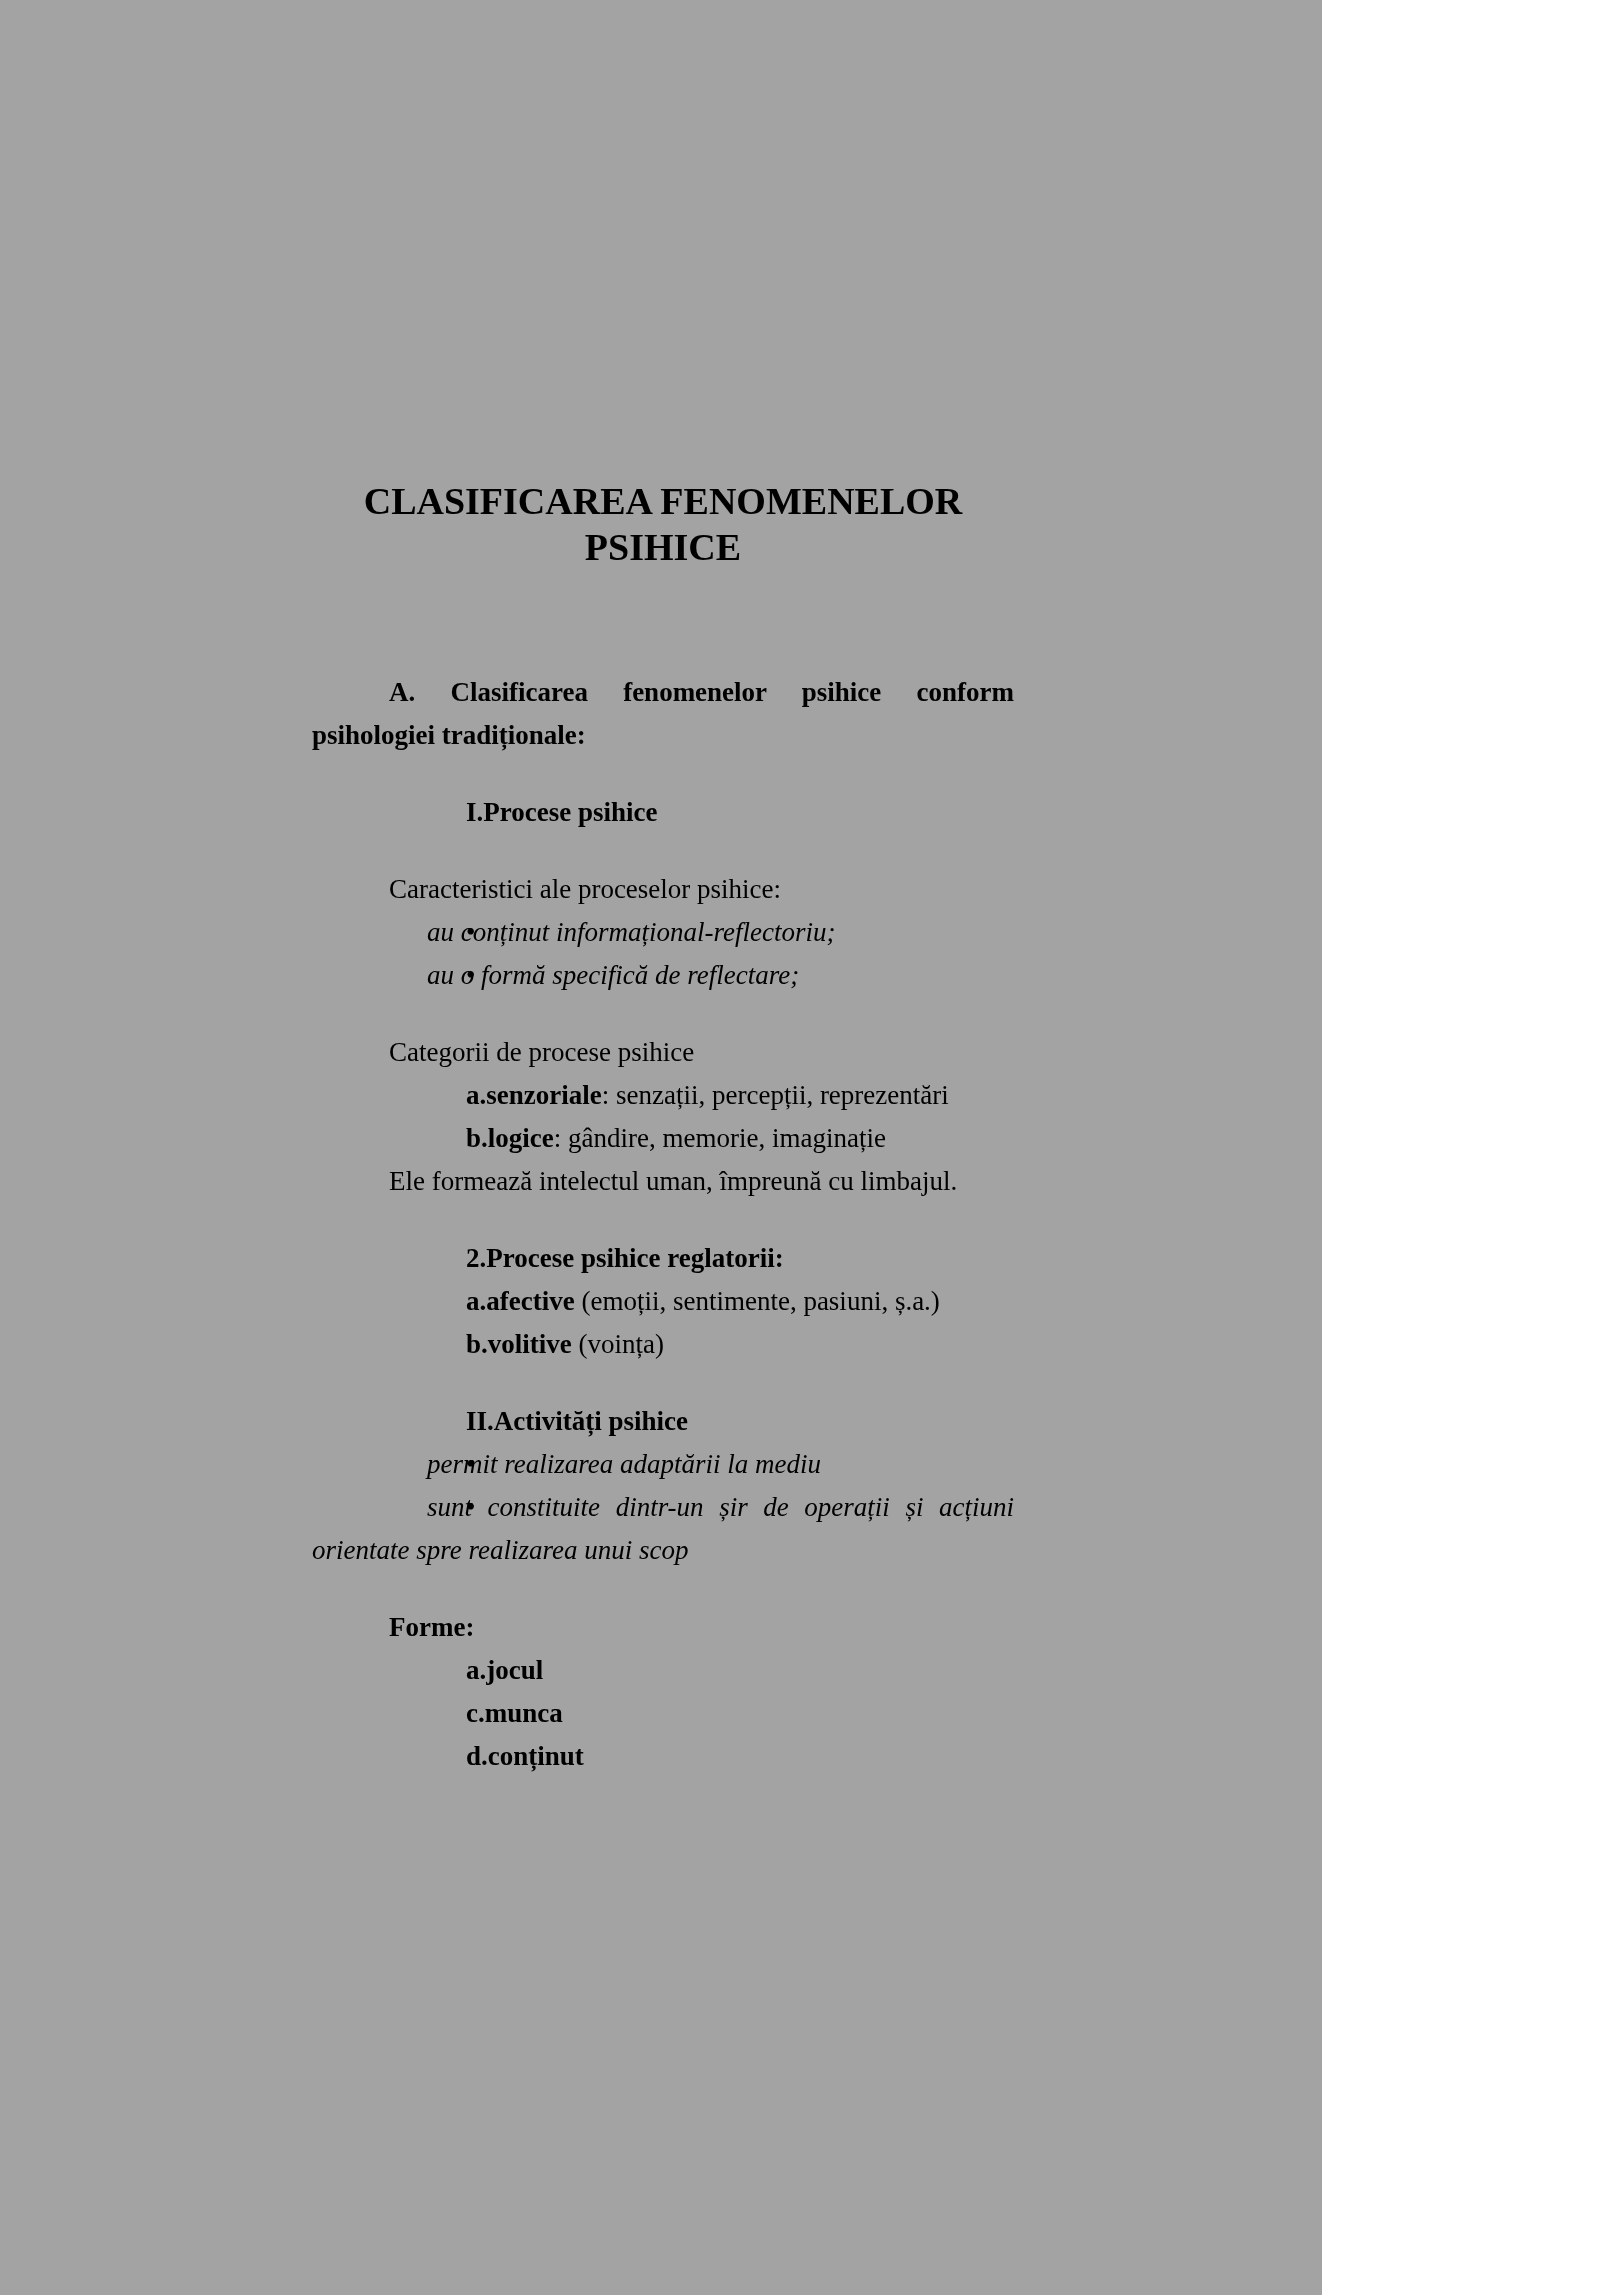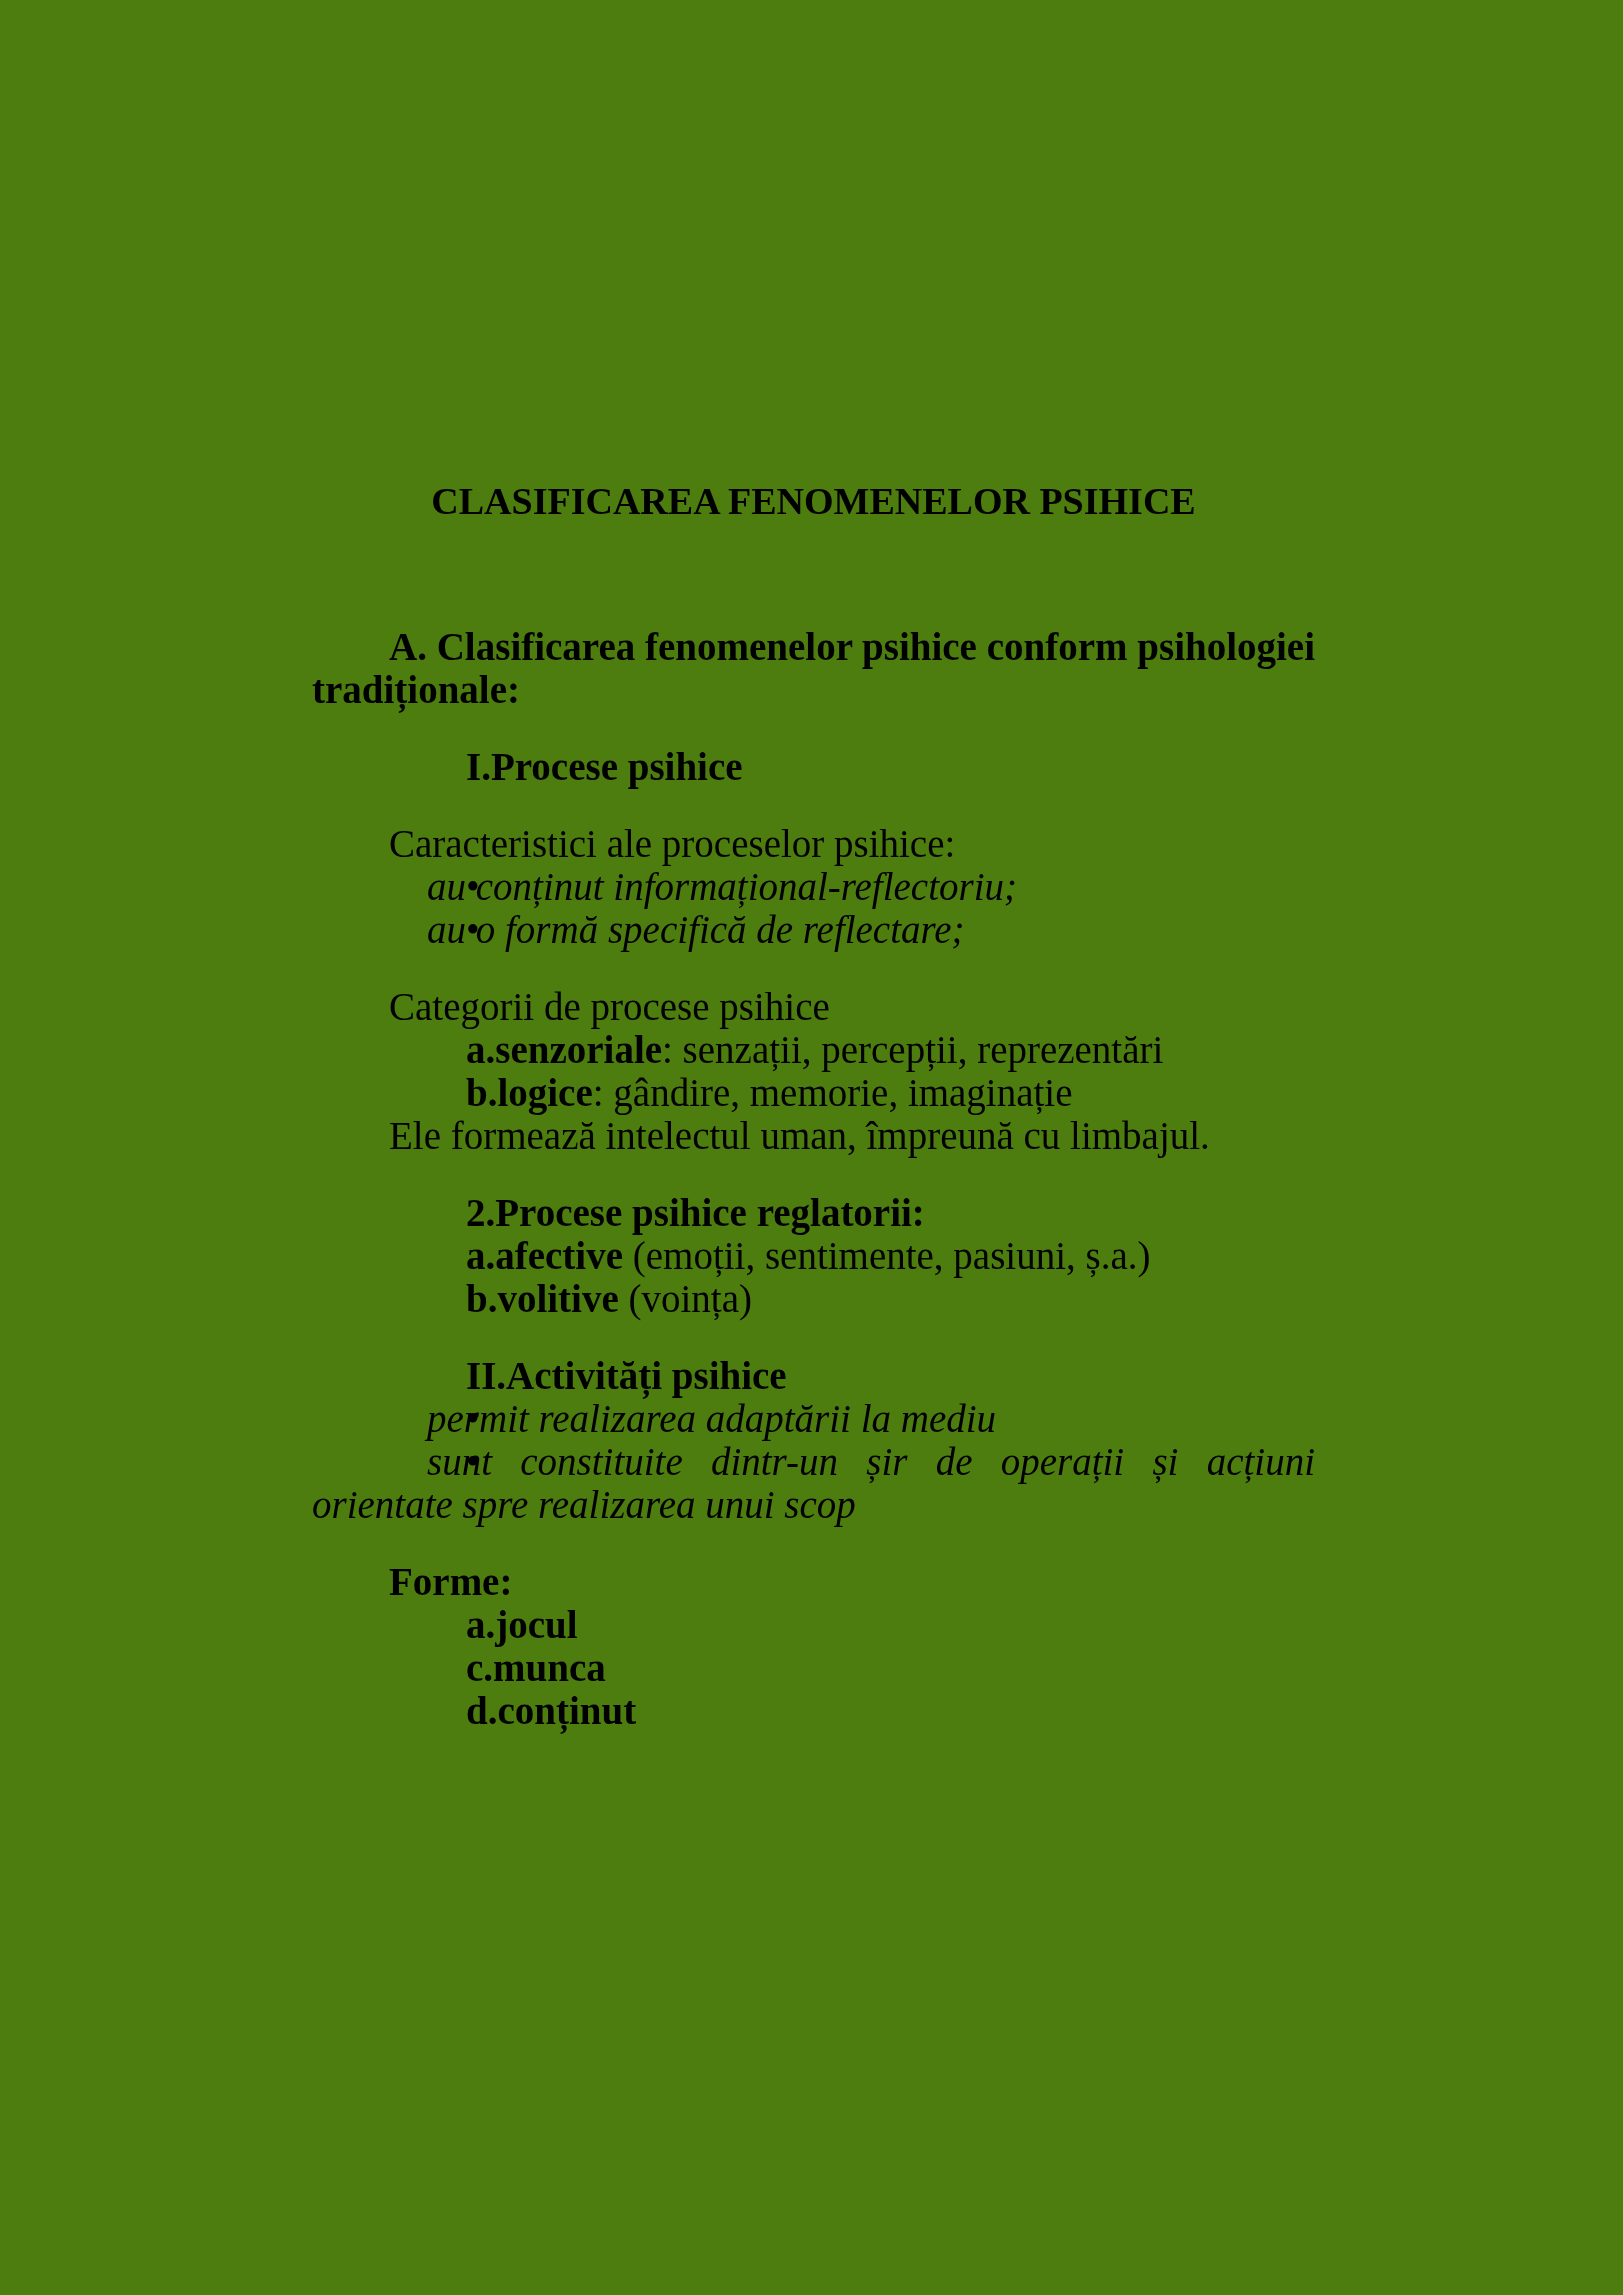--- a/index.html
+++ b/index.html
@@ -1,35 +1,35 @@
 <!DOCTYPE html>
 <html style="font-size:10.5px"><head>
 <meta charset="utf-8">
 <style>
   html, body { margin: 0; padding: 0; background: #ffffff; }
   .page {
-    width: 1623px;
+    width: 1322px;
     height: 2295px;
-    background: #4d7c0f;
+    background: #a3a3a3;
     color: #000000;
     font-family: "Liberation Serif", serif;
     box-sizing: border-box;
     padding: 478px 308px 0 312px;
     position: relative;
     overflow: hidden;
   }
   .title {
     font-size: 38px;
     line-height: 46px;
     font-weight: bold;
     text-align: center;
     margin: 0 0 101px 0;
   }
   .para {
-    font-size: 39px;
+    font-size: 27px;
     line-height: 43px;
     margin: 0;
     text-indent: 77px;
   }
   .bold   { font-weight: bold; }
   .italic { font-style: italic; }
   .justify { text-align: justify; }
   .gap    { margin-top: 34px; }
   .gap-lg { }
   .bullet {

